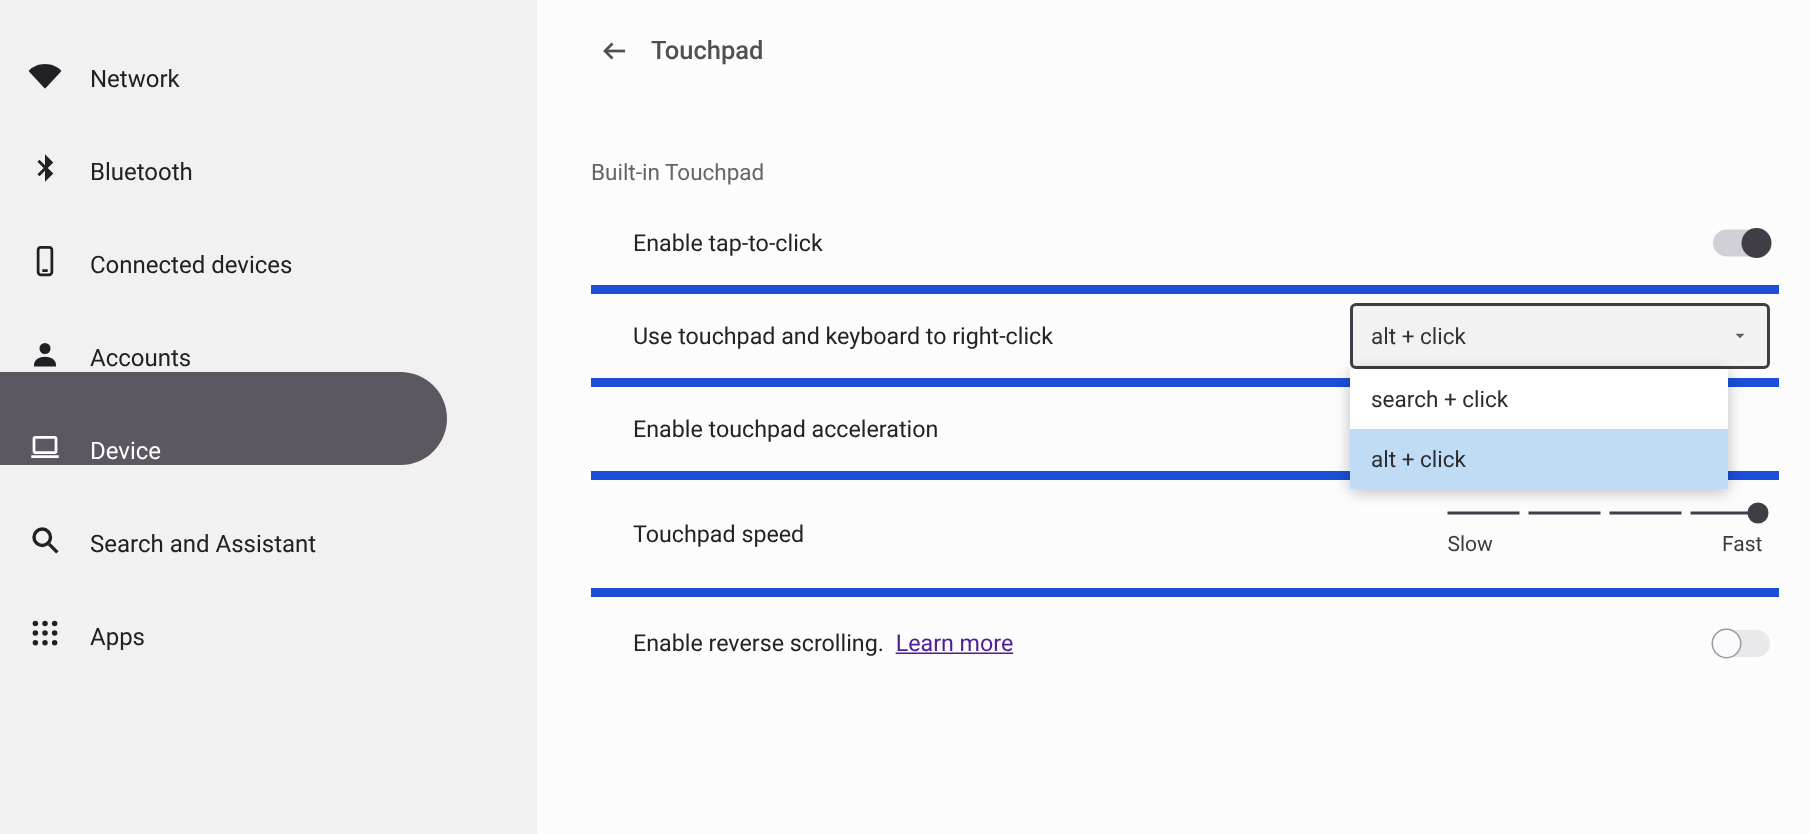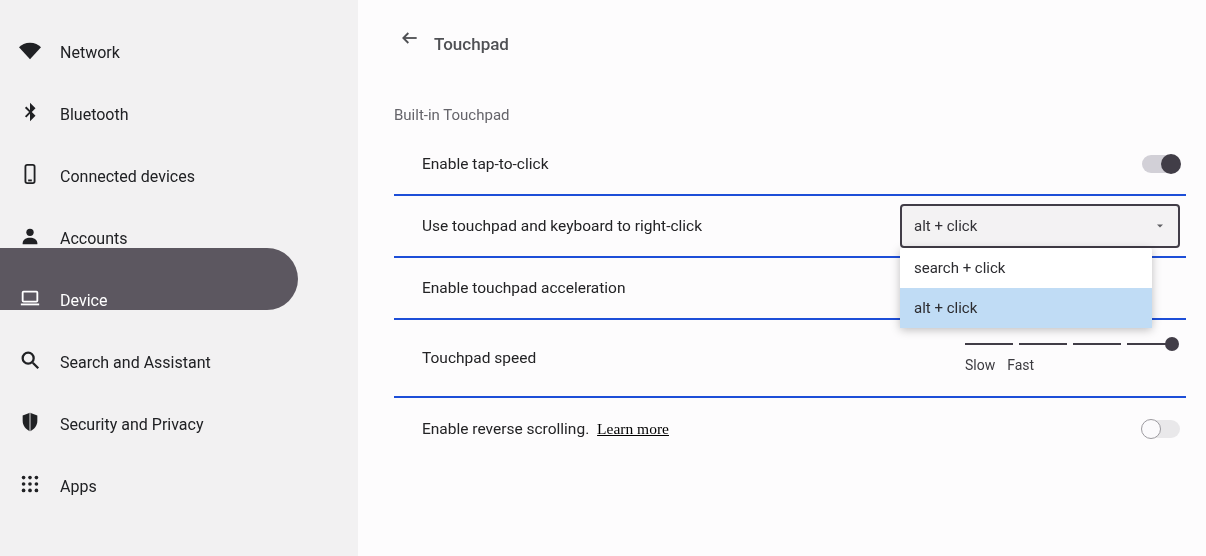--- a/index.html
+++ b/index.html
@@ -44,21 +44,21 @@
   }
   .sidebar-icon svg { width: 22px; height: 22px; }
   .main {
     flex: 1;
     padding: 14px 20px 0 36px;
     height: 100%;
     position: relative;
   }
   .header {
     display: flex;
-    align-items: flex-end;
+    align-items: center;
     height: 40px;
   }
   .back-btn {
     width: 32px; height: 32px;
     display: flex; align-items: center; justify-content: center;
     border-radius: 50%;
     cursor: pointer;
     color: #4f5054;
     margin-right: 8px;
   }
@@ -71,21 +71,21 @@
     color: #65646a;
     font-size: 15px;
     margin-top: 52px;
     margin-bottom: 10px;
   }
   .setting-row {
     display: flex;
     align-items: center;
     justify-content: space-between;
     min-height: 62px;
-    border-bottom: 2px solid #1d4ed8;
+    border-bottom: 6px solid #1d4ed8;
     padding-left: 28px;
     padding-right: 6px;
   }
   .setting-row:last-child { border-bottom: none; }
   .setting-label {
     font-size: 15.5px;
     color: #232325;
   }
   .toggle {
     width: 38px; height: 18px;
@@ -152,31 +152,30 @@
   }
   .slider-seg { flex:1; height:2px; background:#413d47; }
   .slider-knob {
     width: 14px; height: 14px;
     border-radius: 50%;
     background: #413d47;
     position: absolute;
     right: -4px; top: -6px;
   }
   .slider-labels {
-    display: flex; 
+    display: flex; justify-content: space-between;
     width: 210px; font-size: 14px; color: #3c3b40;
     margin-top: 12px;
     gap: 12px;
   }
   .learn-link {
-    color: #000000;
+    color: #4c1d95;
     text-decoration: underline;
     cursor: pointer;
     margin-left: 4px;
-    font-family: Liberation Serif, serif;
   }
 </style>
 </head>
 <body>
 
 <div class="sidebar">
   <div class="sidebar-item">
     <span class="sidebar-icon">
         <svg viewBox="0 0 24 24" fill="#202124">
           <path d="M12 4C7 4 2.7 6 0 9l12 13L24 9c-2.7-3-7-5-12-5z"></path>
@@ -220,29 +219,20 @@
     <span>Device</span>
   </div>
   <div class="sidebar-item">
     <span class="sidebar-icon">
         <svg viewBox="0 0 24 24" fill="none" stroke="#202124" stroke-width="2.5">
           <circle cx="10" cy="10" r="6"></circle>
           <line x1="15" y1="15" x2="21" y2="21"></line>
         </svg>
       </span>
     <span>Search and Assistant</span>
-  </div>
-  <div class="sidebar-item">
-    <span class="sidebar-icon">
-        <svg viewBox="0 0 24 24" fill="#202124">
-          <path d="M12 2l8 3v6c0 5-3.5 9.5-8 11-4.5-1.5-8-6-8-11V5l8-3z"></path>
-          <path d="M12 2v20" stroke="#f2f1f2" stroke-width="1"></path>
-        </svg>
-      </span>
-    <span>Security and Privacy</span>
   </div>
   <div class="sidebar-item">
     <span class="sidebar-icon">
         <svg viewBox="0 0 24 24" fill="#202124">
           <circle cx="5" cy="5" r="2"></circle>
           <circle cx="12" cy="5" r="2"></circle>
           <circle cx="19" cy="5" r="2"></circle>
           <circle cx="5" cy="12" r="2"></circle>
           <circle cx="12" cy="12" r="2"></circle>
           <circle cx="19" cy="12" r="2"></circle>

